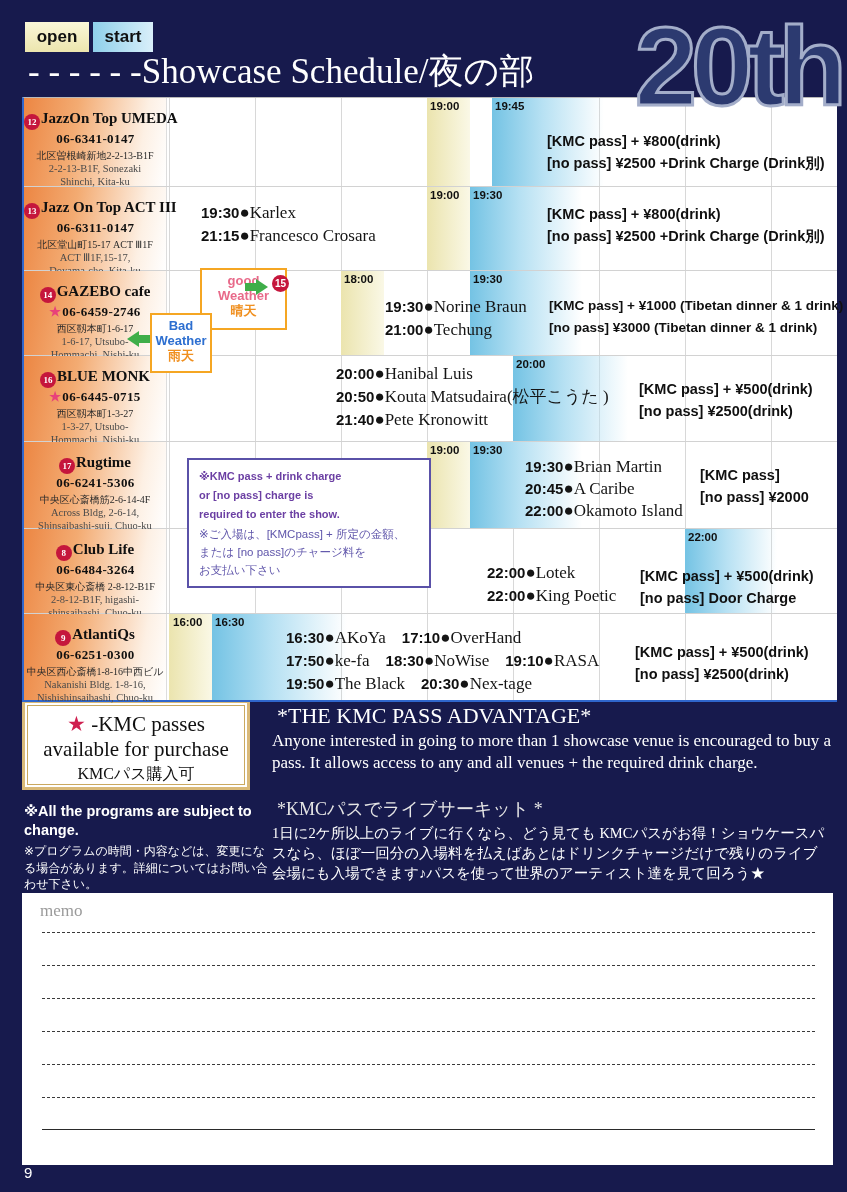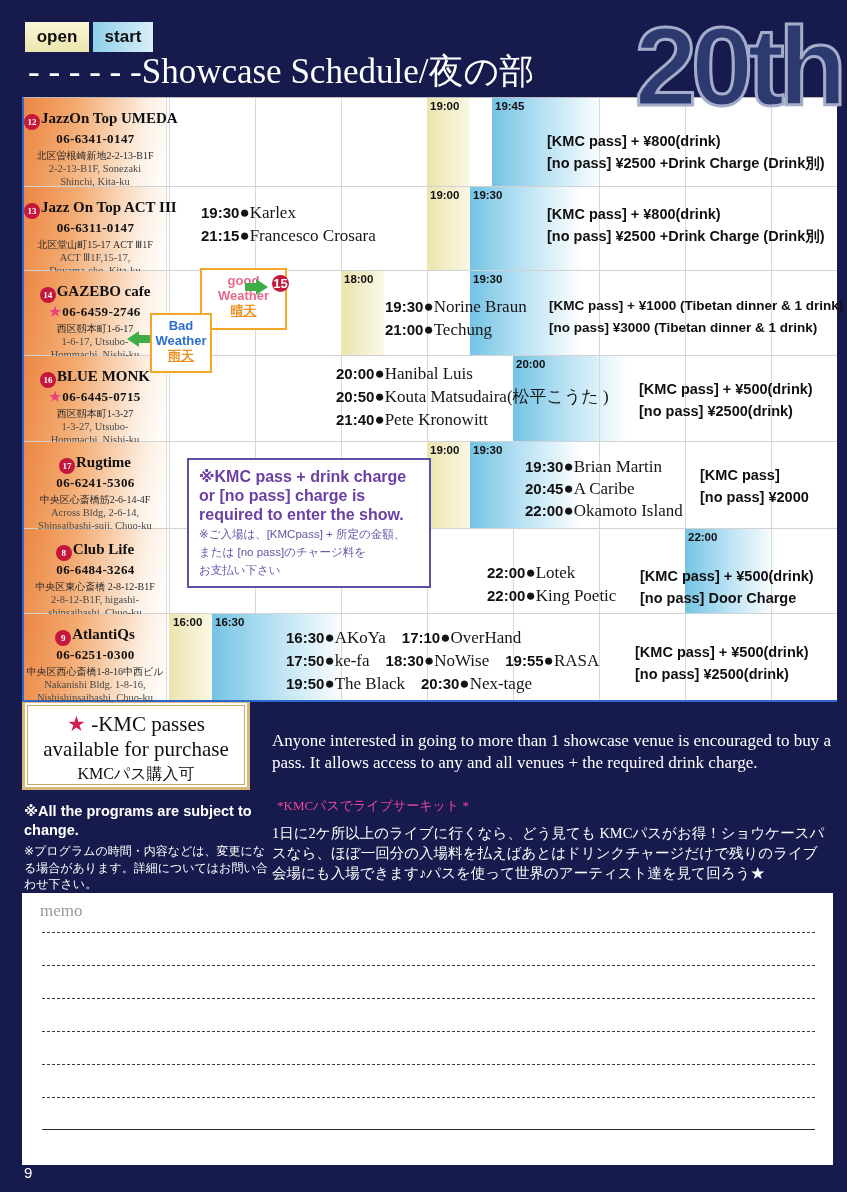--- a/index.html
+++ b/index.html
@@ -43,59 +43,59 @@
   .at{font-weight:bold;font-size:15px;color:#101010;}
   .an{font-family:"Liberation Serif","DejaVu Serif",serif;font-size:17px;color:#151515;}
   .price{position:absolute;z-index:2;font-weight:bold;font-size:14.5px;line-height:22px;color:#101010;white-space:nowrap;}
   .price.small{font-size:13.5px;}
 
   
   .wbox{position:absolute;background:#ffffff;border:2px solid #f5a623;z-index:4;text-align:center;
         font-weight:bold;font-size:13px;line-height:15px;padding-top:3px;box-sizing:border-box;}
   .wgood{left:164px;top:-3px;width:87px;height:62px;color:#e86a8a;margin-left:12px;}
   .wbad{left:126px;top:42px;width:62px;height:60px;color:#2d6fd0;}
-  .wjp{color:#f09020;text-decoration:underline;}
+  .wjp{color:#f09020;}
   .arr{position:absolute;z-index:5;width:24px;height:16px;}
   .arr .stem{position:absolute;top:4px;width:11px;height:8px;background:#3fae49;}
   .arr .head{position:absolute;top:0;width:0;height:0;border-top:8px solid transparent;border-bottom:8px solid transparent;}
   .arr-right .stem{left:0;}
   .arr-right .head{left:11px;border-left:12px solid #3fae49;}
   .arr-left .stem{right:0;}
   .arr-left .head{right:11px;border-right:12px solid #3fae49;}
   .wicon{position:absolute;left:248px;top:4px;z-index:5;width:17px;height:17px;border-radius:50%;background:#c5163c;
-         color:#fff;font-size:13px;font-weight:bold;line-height:17px;text-align:center;}
+         color:#fff;font-size:10px;font-weight:bold;line-height:17px;text-align:center;}
   .bracket{position:absolute;left:210px;top:24px;width:132px;height:62px;z-index:3;text-align:center;padding-top:2px;box-sizing:border-box;}
   .bracket:before,.bracket:after{content:"";position:absolute;top:0;bottom:0;width:9px;}
   .bracket:before{left:-4px;border:2.5px solid #1c1c1c;border-right:none;}
   .bracket:after{right:-4px;border:2.5px solid #1c1c1c;border-left:none;}
   .br1{font-weight:bold;font-size:13px;line-height:17px;color:#101010;}
   .br3{font-size:13px;line-height:19px;color:#555555;}
 
   
   .notice{position:absolute;left:163px;top:16px;width:244px;height:130px;background:#ffffff;border:2px solid #5a51a8;
           z-index:5;padding:7px 10px;box-sizing:border-box;}
-  .notice .en{font-weight:bold;font-size:16px;line-height:19px;color:#6b3fa3;}
+  .notice .en{font-weight:bold;font-size:11px;line-height:19px;color:#6b3fa3;}
   .notice .jp{font-size:11.5px;line-height:16px;color:#5f55aa;margin-top:2px;}
 
   
   .passbox{position:absolute;left:22px;top:700px;width:228px;height:90px;background:#ffffff;border:3px solid #d9b978;
            box-sizing:border-box;text-align:center;}
   .passbox .inner{position:absolute;left:2px;top:2px;right:2px;bottom:2px;border:1px solid #caa85f;padding-top:6px;box-sizing:border-box;}
   .pb1,.pb2{font-family:"Liberation Serif","DejaVu Serif",serif;font-size:21px;line-height:25px;color:#101010;}
   .pb3{font-family:"Liberation Serif","DejaVu Serif",serif;font-size:16px;line-height:24px;color:#101010;}
   .pbstar{color:#cf2050;}
   .note-en{position:absolute;left:24px;top:802px;width:238px;color:#ffffff;font-weight:bold;font-size:14.5px;line-height:19px;}
   .note-jp{position:absolute;left:24px;top:843px;width:244px;color:#ffffff;font-size:12px;line-height:16.5px;}
 
   
   .adv-title{position:absolute;left:277px;top:703px;color:#ffffff;font-size:22px;
              font-family:"Liberation Serif","DejaVu Serif",serif;}
   .adv-body{position:absolute;left:272px;top:730px;width:560px;color:#ffffff;font-size:17px;line-height:22px;
             font-family:"Liberation Serif","DejaVu Serif",serif;}
-  .adv-jp-title{position:absolute;left:277px;top:797px;color:#ec4899;font-size:13px;
+  .adv-jp-title{position:absolute;left:277px;top:797px;color:#e5e5e5;font-size:18px;
             font-family:"Liberation Serif","DejaVu Serif",serif;}
   .adv-jp-body{position:absolute;left:272px;top:823px;width:560px;color:#ffffff;font-size:14.5px;line-height:20px;
             font-family:"Liberation Serif","DejaVu Serif",serif;}
 
   
   .memo{position:absolute;left:22px;top:893px;width:811px;height:272px;background:#ffffff;}
   .memo-label{position:absolute;left:18px;top:8px;color:#9a9a9a;font-size:17px;
               font-family:"Liberation Serif","DejaVu Serif",serif;}
   .mline{position:absolute;left:20px;right:18px;border-top:1px dashed #3a3a3a;height:0;}
   .mline.solid{border-top:1px solid #2a2a2a;}
@@ -293,21 +293,21 @@
         <div class="vaddr-en">Nakanishi Bldg. 1-8-16,</div>
         <div class="vaddr-en">Nishishinsaibashi, Chuo-ku</div>
       </div>
       <div class="sched">
         <div class="band-open" style="left:2px;width:43px"></div>
         <div class="band-start" style="left:45px;width:135px"></div>
         <div class="tlabel" style="left:6px">16:00</div>
         <div class="tlabel" style="left:48px">16:30</div>
         <div class="artists" style="left:119px;top:12px">
           <div class="aline"><span class="seg"><span class="at">16:30</span><span class="an">●AKoYa</span></span><span class="seg"><span class="at">17:10</span><span class="an">●OverHand</span></span></div>
-          <div class="aline"><span class="seg"><span class="at">17:50</span><span class="an">●ke-fa</span></span><span class="seg"><span class="at">18:30</span><span class="an">●NoWise</span></span><span class="seg"><span class="at">19:55</span><span class="an">●RASA</span></span></div>
+          <div class="aline"><span class="seg"><span class="at">17:50</span><span class="an">●ke-fa</span></span><span class="seg"><span class="at">18:30</span><span class="an">●NoWise</span></span><span class="seg"><span class="at">19:10</span><span class="an">●RASA</span></span></div>
           <div class="aline"><span class="seg"><span class="at">19:50</span><span class="an">●The Black</span></span><span class="seg"><span class="at">20:30</span><span class="an">●Nex-tage</span></span></div>
         </div>
         <div class="price" style="left:468px;top:27px">
           <div>[KMC pass] + ¥500(drink)</div>
           <div>[no pass] ¥2500(drink)</div>
         </div>
       </div>
     </div>
 
   </div>
@@ -315,20 +315,21 @@
   <div class="passbox">
     <div class="inner">
       <div class="pb1"><span class="pbstar">★</span><span> -KMC passes</span></div>
       <div class="pb2">available for purchase</div>
       <div class="pb3">KMCパス購入可</div>
     </div>
   </div>
   <div class="note-en">※All the programs are subject to change.</div>
   <div class="note-jp">※プログラムの時間・内容などは、変更になる場合があります。詳細についてはお問い合わせ下さい。</div>
 
+  <div class="adv-title">*THE KMC PASS ADVANTAGE*</div>
   <div class="adv-body">Anyone interested in going to more than 1 showcase venue is encouraged to buy a pass. It allows access to any and all venues +  the required drink charge.</div>
   <div class="adv-jp-title">*KMCパスでライブサーキット *</div>
   <div class="adv-jp-body">1日に2ケ所以上のライブに行くなら、どう見ても KMCパスがお得！ショウケースパスなら、ほぼ一回分の入場料を払えばあとはドリンクチャージだけで残りのライブ会場にも入場できます♪パスを使って世界のアーティスト達を見て回ろう★</div>
 
   <div class="memo">
     <div class="memo-label">memo</div>
     <div class="mline" style="top:39px"></div>
     <div class="mline" style="top:72px"></div>
     <div class="mline" style="top:105px"></div>
     <div class="mline" style="top:138px"></div>

